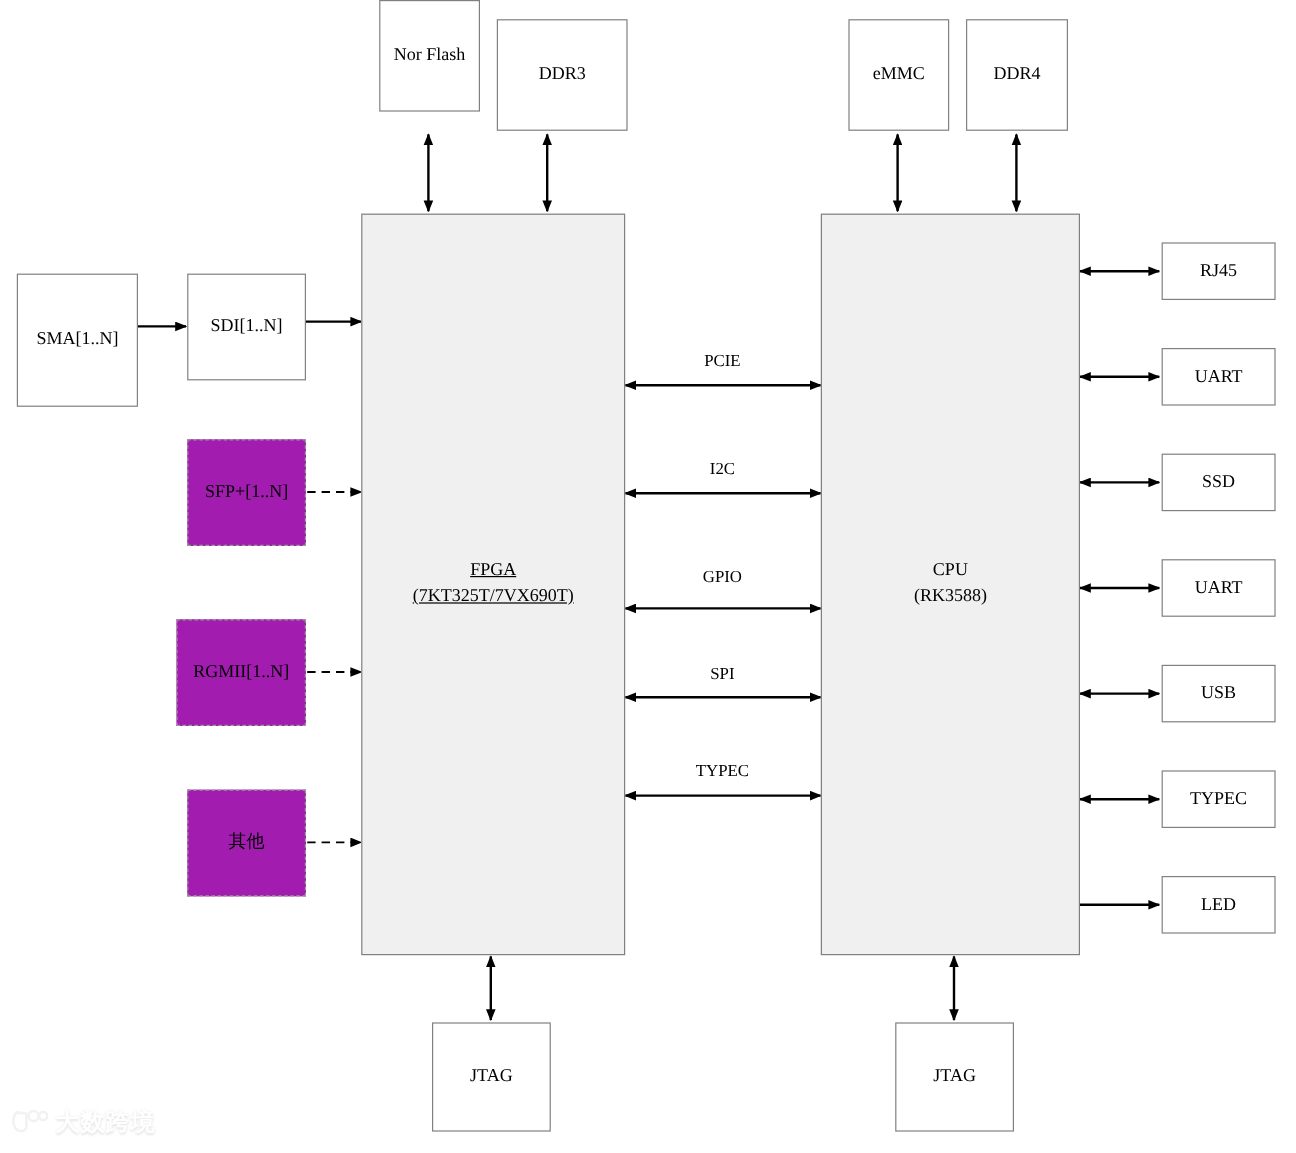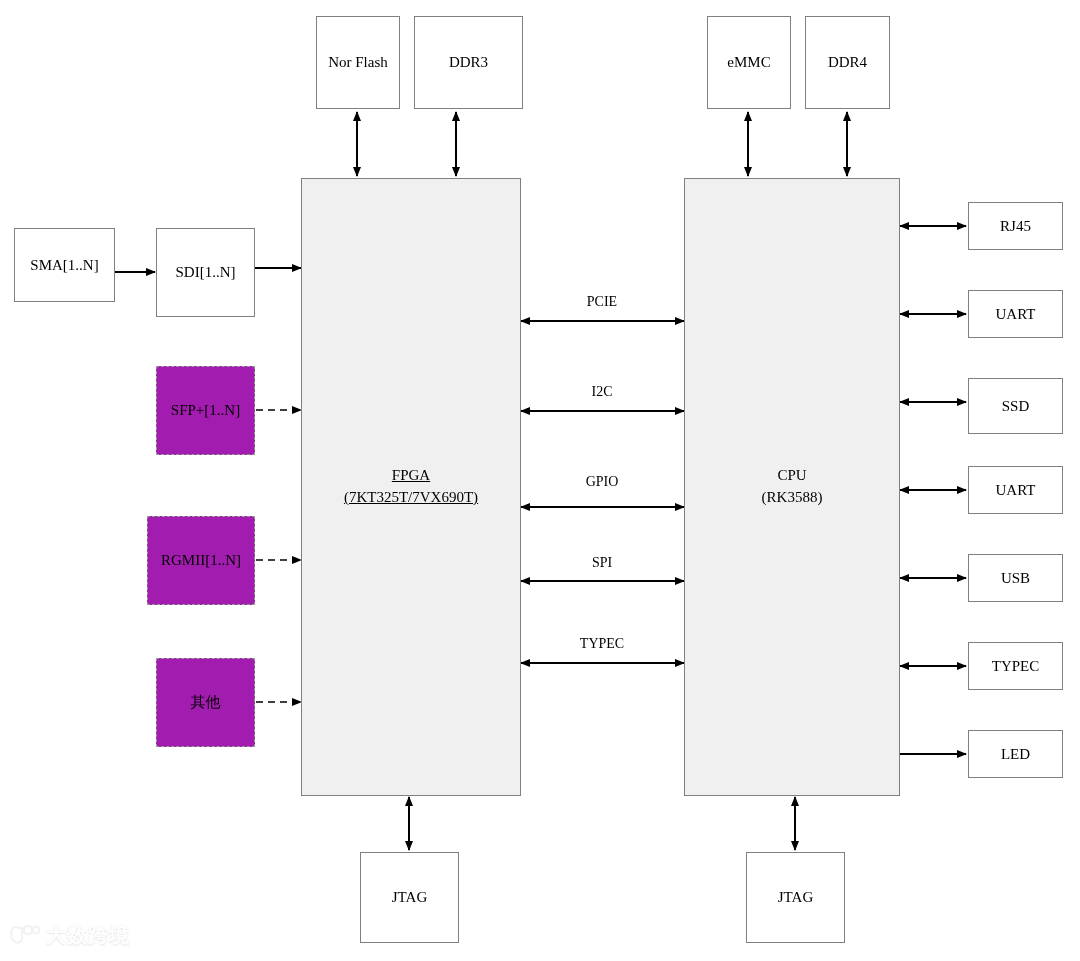--- a/index.html
+++ b/index.html
@@ -62,21 +62,21 @@
     <line x1="900" y1="402" x2="966" y2="402" stroke="#000" stroke-width="2" marker-start="url(#ah-start)" marker-end="url(#ah)"></line>
     <line x1="900" y1="490" x2="966" y2="490" stroke="#000" stroke-width="2" marker-start="url(#ah-start)" marker-end="url(#ah)"></line>
     <line x1="900" y1="578" x2="966" y2="578" stroke="#000" stroke-width="2" marker-start="url(#ah-start)" marker-end="url(#ah)"></line>
     <line x1="900" y1="666" x2="966" y2="666" stroke="#000" stroke-width="2" marker-start="url(#ah-start)" marker-end="url(#ah)"></line>
     <line x1="900" y1="754" x2="966" y2="754" stroke="#000" stroke-width="2" marker-end="url(#ah)"></line>
 
     <line x1="409" y1="797" x2="409" y2="850" stroke="#000" stroke-width="2" marker-start="url(#ah-start)" marker-end="url(#ah)"></line>
     <line x1="795" y1="797" x2="795" y2="850" stroke="#000" stroke-width="2" marker-start="url(#ah-start)" marker-end="url(#ah)"></line>
   </svg>
 
-  <div class="box" style="left:316px;top:16px;width:84px;height:93px;">
+  <div class="box" style="left:316px;top:0;width:84px;height:93px;">
     <span>Nor Flash</span>
   </div>
   <div class="box" style="left:414px;top:16px;width:109px;height:93px;">
     <span>DDR3</span>
   </div>
   <div class="box" style="left:707px;top:16px;width:84px;height:93px;">
     <span>eMMC</span>
   </div>
   <div class="box" style="left:805px;top:16px;width:85px;height:93px;">
     <span>DDR4</span>
@@ -89,21 +89,21 @@
     </div>
   </div>
 
   <div class="box chip" style="left:684px;top:178px;width:216px;height:618px;">
     <div class="chip-label">
       <div>CPU</div>
       <div>(RK3588)</div>
     </div>
   </div>
 
-  <div class="box" style="left:14px;top:228px;width:101px;height:74px;font-family:Liberation Serif, serif;">
+  <div class="box" style="left:14px;top:228px;width:101px;height:111px;font-family:Liberation Serif, serif;">
     <span>SMA[1..N]</span>
   </div>
   <div class="box" style="left:156px;top:228px;width:99px;height:89px;">
     <span>SDI[1..N]</span>
   </div>
   <div class="box dashed" style="left:156px;top:366px;width:99px;height:89px;">
     <span>SFP+[1..N]</span>
   </div>
   <div class="box dashed" style="left:147px;top:516px;width:108px;height:89px;">
     <span>RGMII[1..N]</span>
@@ -117,21 +117,21 @@
   <div class="lbl" style="left:552px;top:474px;width:100px;">GPIO</div>
   <div class="lbl" style="left:552px;top:555px;width:100px;">SPI</div>
   <div class="lbl" style="left:552px;top:636px;width:100px;">TYPEC</div>
 
   <div class="box" style="left:968px;top:202px;width:95px;height:48px;">
     <span>RJ45</span>
   </div>
   <div class="box" style="left:968px;top:290px;width:95px;height:48px;">
     <span>UART</span>
   </div>
-  <div class="box" style="left:968px;top:378px;width:95px;height:56px;">
+  <div class="box" style="left:968px;top:378px;width:95px;height:48px;">
     <span>SSD</span>
   </div>
   <div class="box" style="left:968px;top:466px;width:95px;height:48px;">
     <span>UART</span>
   </div>
   <div class="box" style="left:968px;top:554px;width:95px;height:48px;">
     <span>USB</span>
   </div>
   <div class="box" style="left:968px;top:642px;width:95px;height:48px;">
     <span>TYPEC</span>

